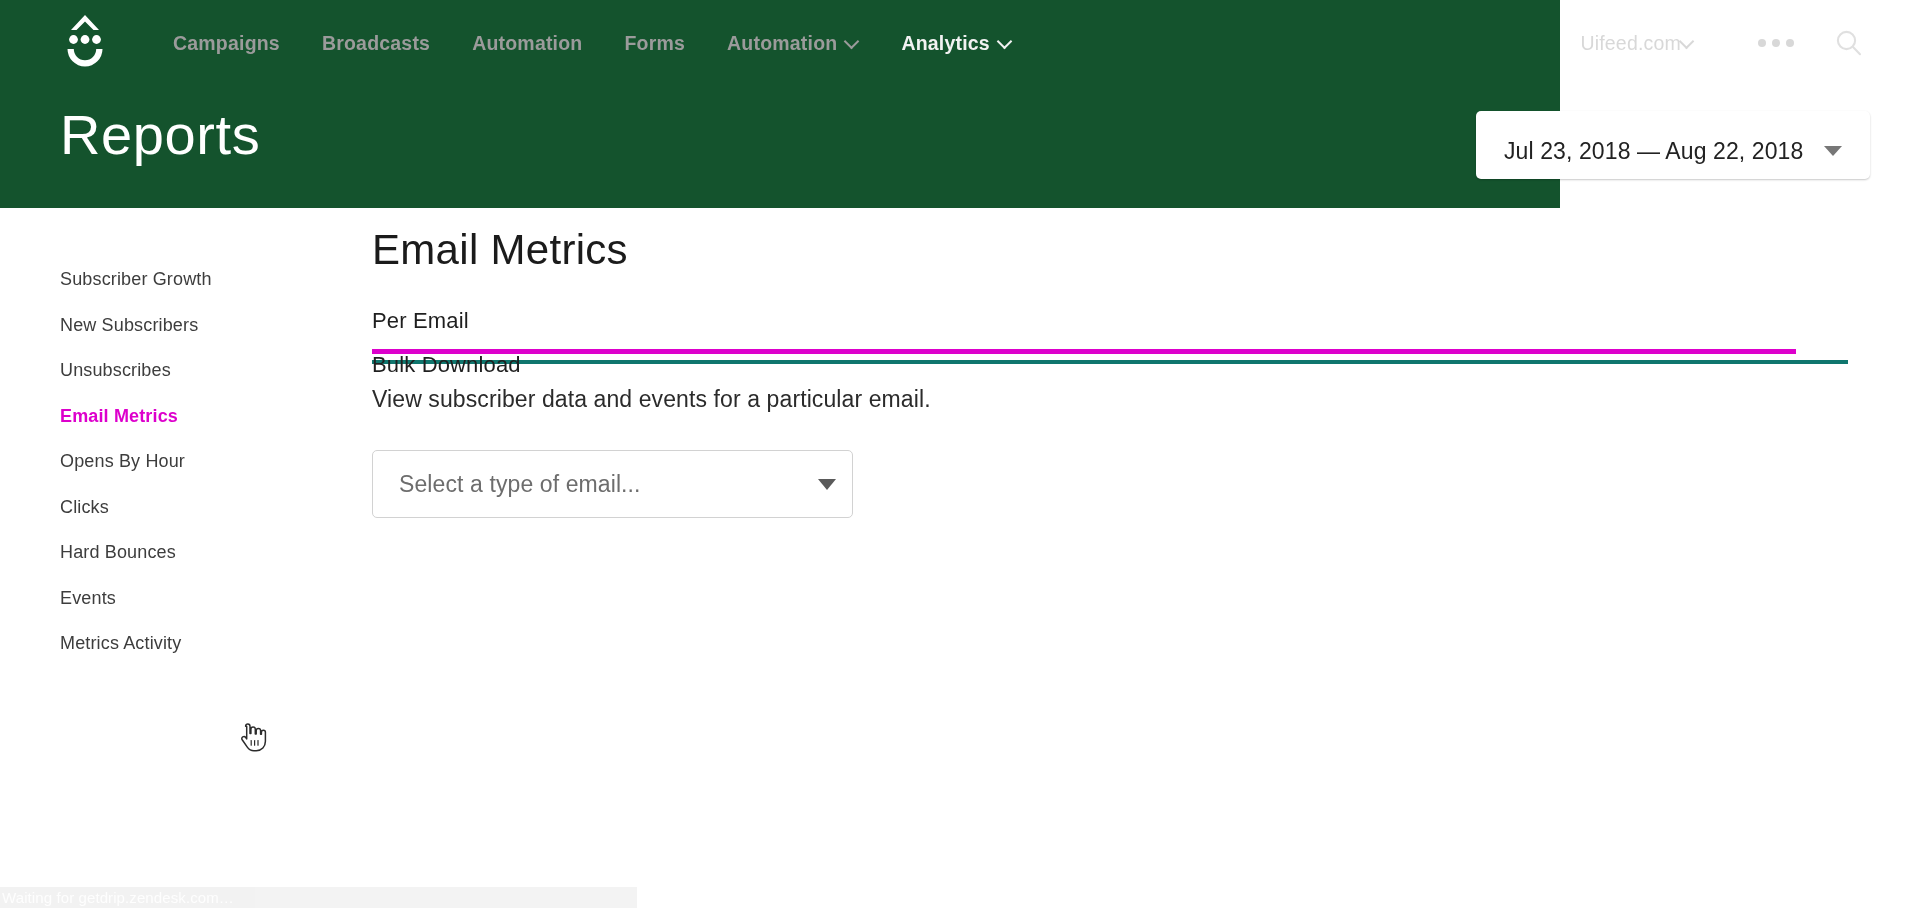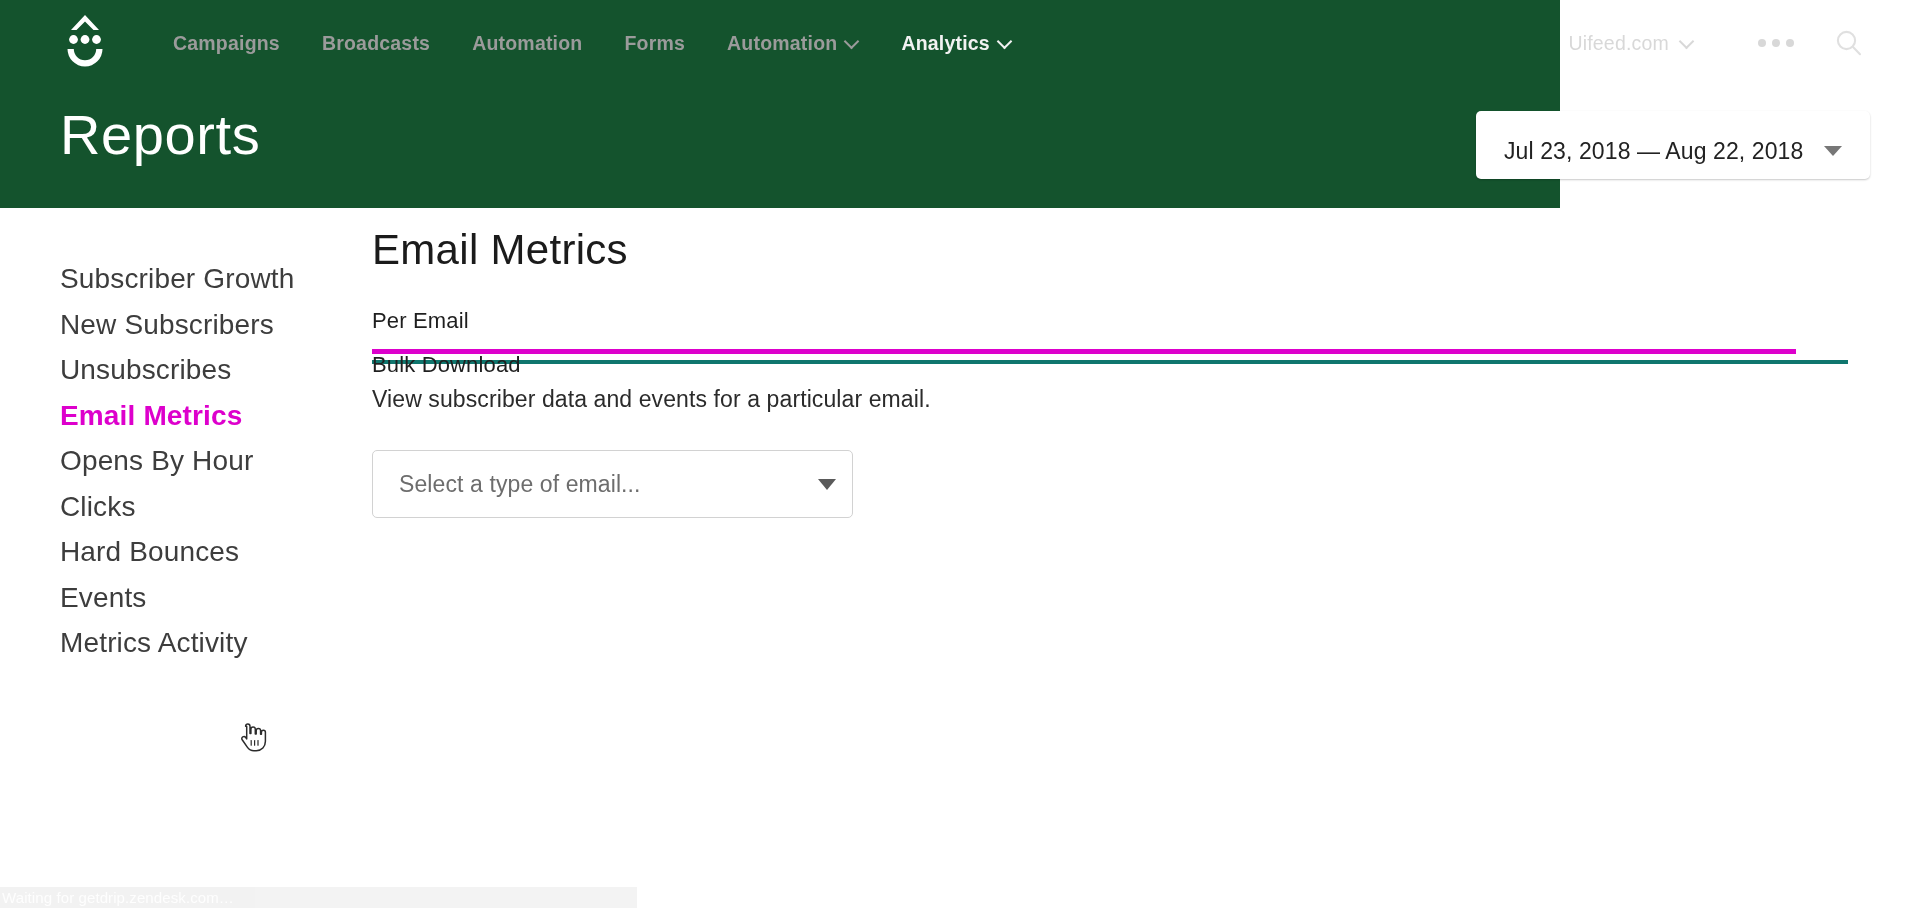--- a/index.html
+++ b/index.html
@@ -91,21 +91,20 @@
   .nav-right {
     position: absolute;
     right: 0; top: 0;
     height: 86px;
     display: flex;
     align-items: center;
   }
   .account {
     display: flex;
     align-items: center;
-    gap: 12px;
     color: #d8d8d8;
     font-size: 19.5px;
     letter-spacing: 0.2px;
     cursor: pointer;
     padding: 0 14px;
   }
   .account .chev::after { border-width: 2.2px; }
 
   .dots-menu {
     display: flex;
@@ -190,21 +189,21 @@
   }
 
   
   .sidebar {
     position: absolute;
     left: 60px;
     top: 57px;
     width: 290px;
   }
   .side-item {
-    font-size: 28px;
+    font-size: 18px;
     color: #3d3d3d;
     line-height: 28px;
     margin-bottom: 17.5px;
     cursor: pointer;
     letter-spacing: 0.15px;
     display: block;
     width: max-content;
   }
   .side-item.current {
     color: #dd00cc;

